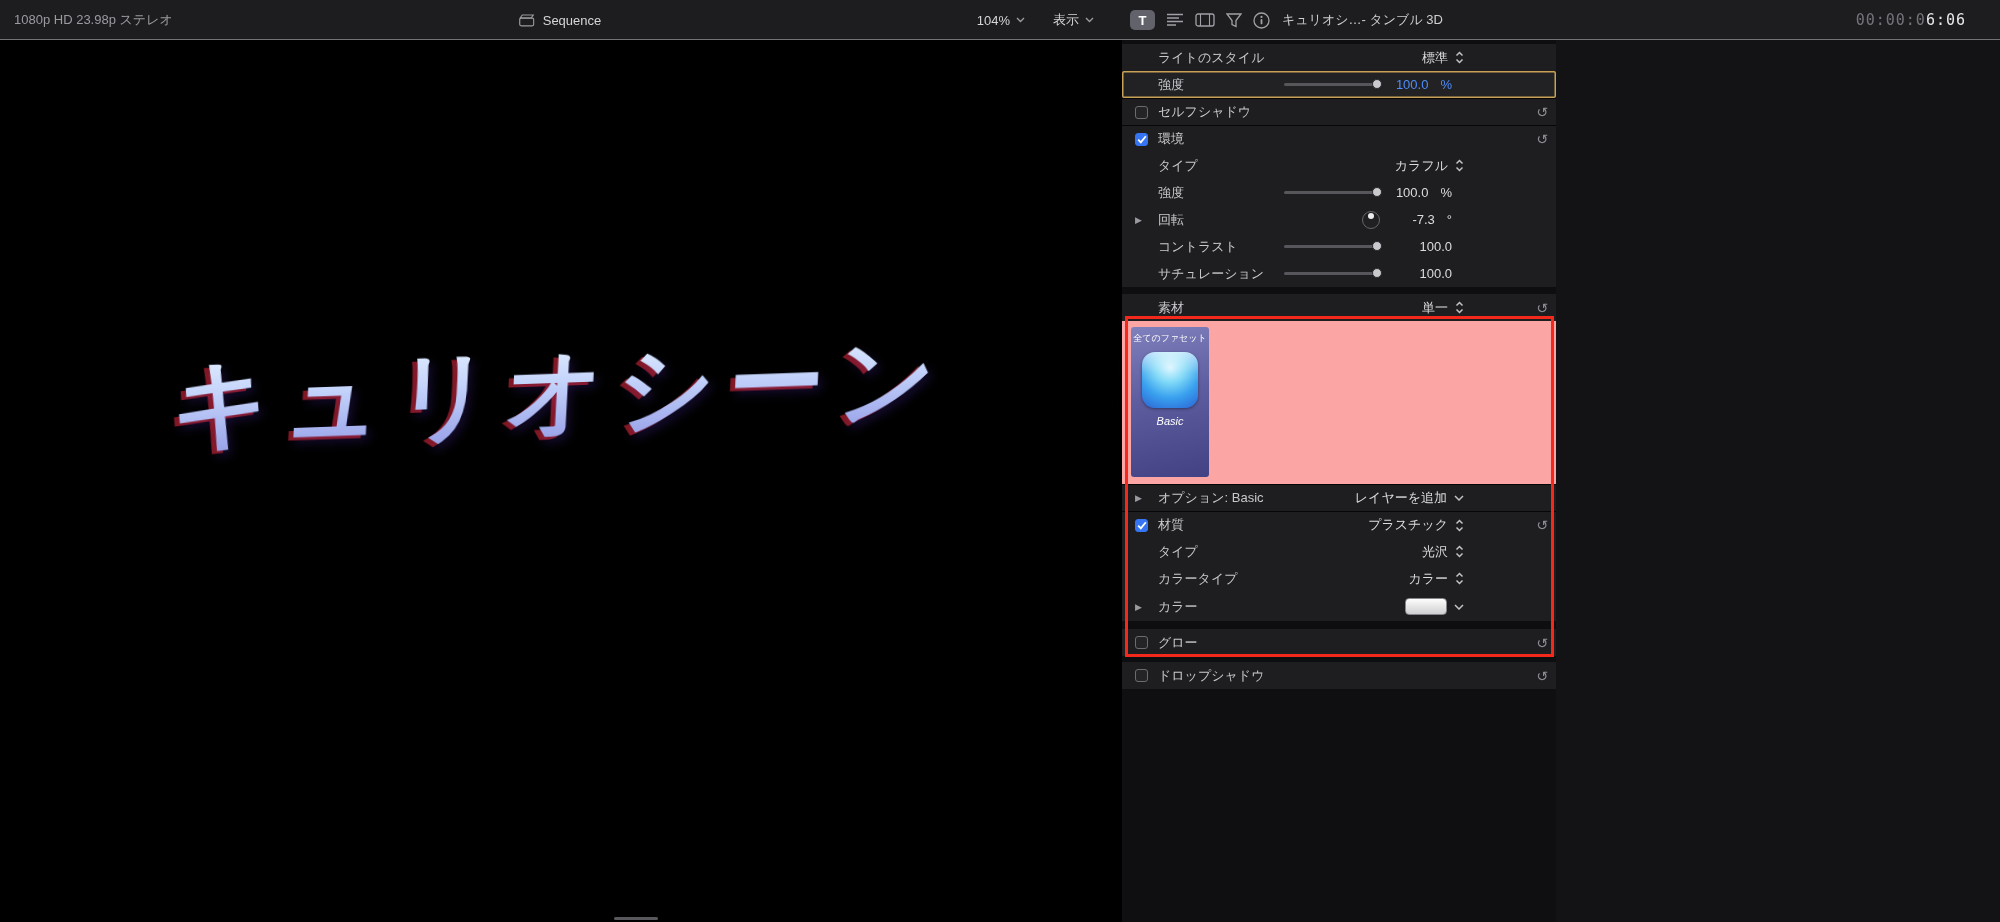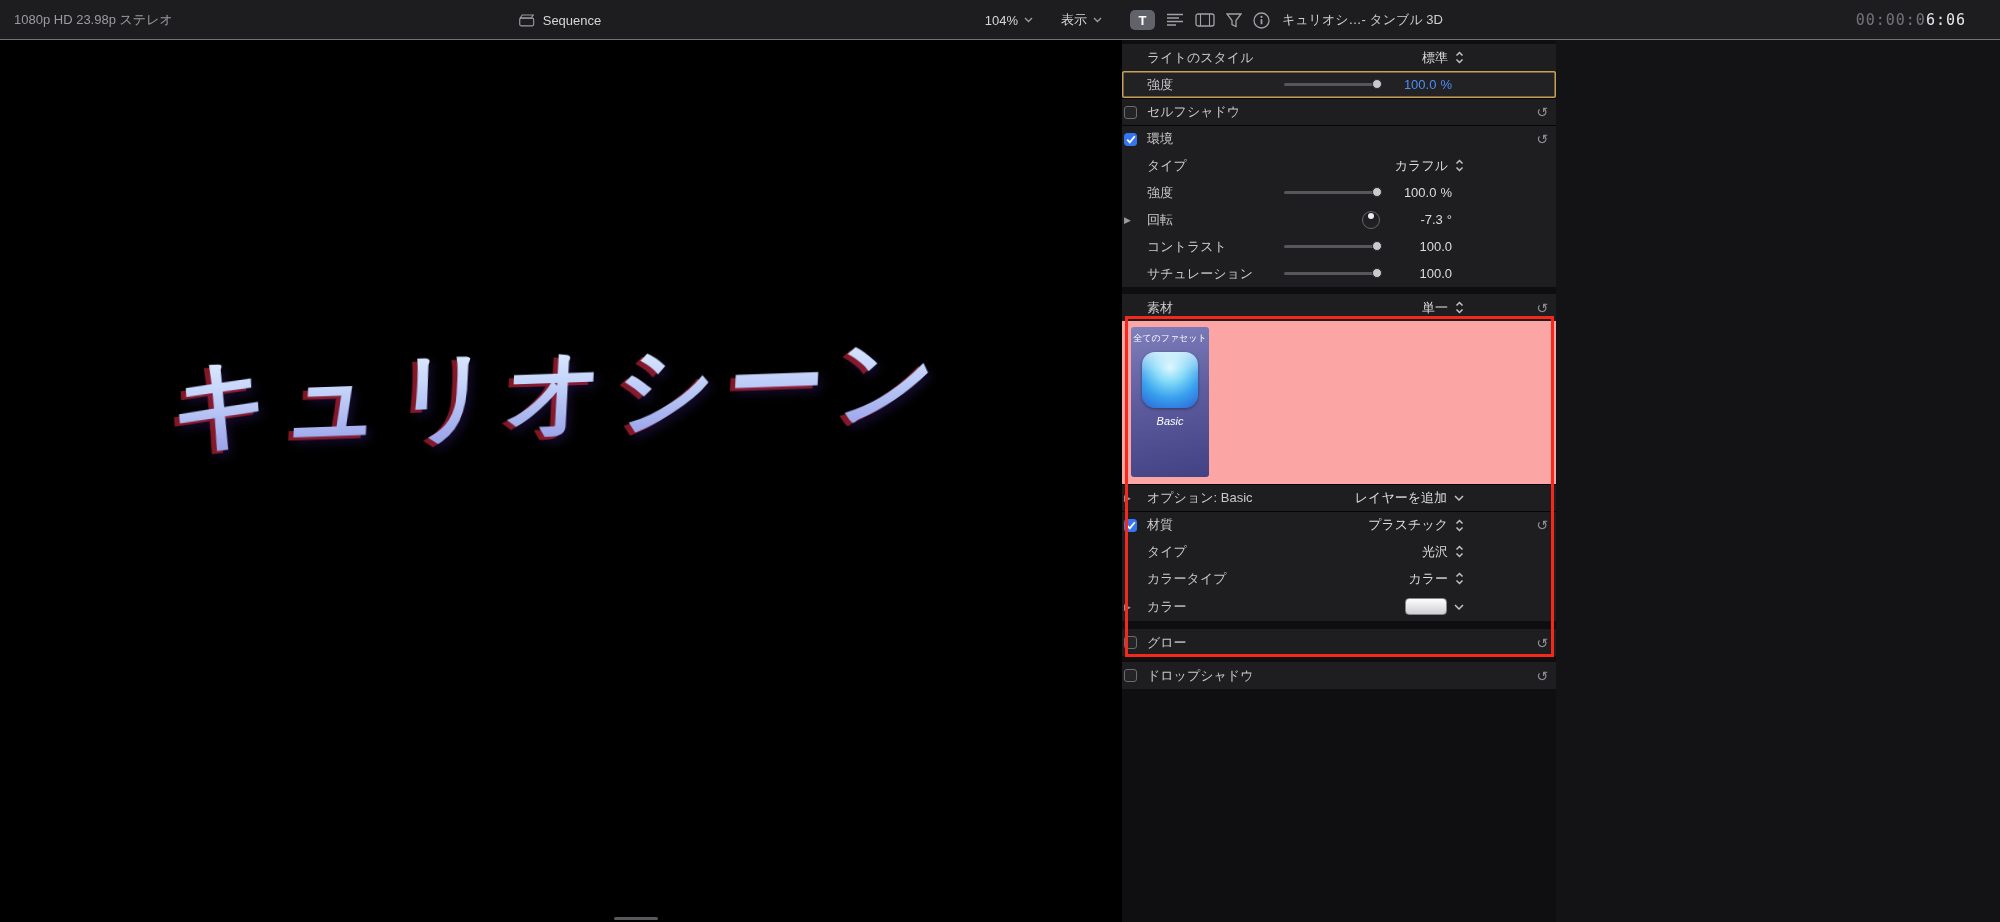--- a/index.html
+++ b/index.html
@@ -8,21 +8,21 @@
          font-family:"Liberation Sans","DejaVu Sans",sans-serif; }
   .app { position:absolute; inset:0; }
 
   
   .toolbar { position:absolute; top:0; left:0; width:2000px; height:40px;
              background:#1d1d1f; border-bottom:1px solid #737373; }
   .viewer-bar { position:absolute; left:0; top:0; width:1120px; height:40px; }
   .vb-left { position:absolute; left:14px; top:0; height:40px; display:flex; align-items:center; }
   .vb-center { position:absolute; left:50%; top:0; transform:translateX(-50%); height:40px;
                display:flex; align-items:center; gap:8px; }
-  .vb-right { position:absolute; right:18px; top:0; height:40px; display:flex; align-items:center; gap:28px; }
+  .vb-right { position:absolute; right:26px; top:0; height:40px; display:flex; align-items:center; gap:28px; }
   .tbdim { font-size:13px; color:#9a9aa0; white-space:nowrap; }
   .tblight { font-size:13px; color:#d6d6da; white-space:nowrap; }
   .popbtn { display:flex; align-items:center; gap:6px; cursor:default; }
 
   .insp-bar { position:absolute; left:1122px; top:0; width:434px; height:40px;
               display:flex; align-items:center; padding-left:8px; }
   .tabs { display:flex; align-items:center; gap:11px; }
   .tabbox { width:25px; height:20px; border-radius:5px; background:#62626b;
             display:flex; align-items:center; justify-content:center;
             font-weight:bold; font-size:13px; color:#fff; }
@@ -42,36 +42,36 @@
              -webkit-background-clip:text; background-clip:text; color:transparent;
              filter:drop-shadow(-5px 3px 0 rgba(255,45,70,.5)) drop-shadow(4px 5px 5px rgba(35,20,80,.55)); }
   .bottom-handle { position:absolute; left:614px; bottom:2px; width:44px; height:3px;
                    border-radius:2px; background:#57575c; }
 
   .vdivider { position:absolute; left:1120px; top:40px; width:2px; height:882px; background:#000; }
 
   
   .inspector { position:absolute; left:1122px; top:40px; width:434px; height:882px; background:#0f0f11; }
   .row { height:27px; display:flex; align-items:center; position:relative;
-         background:#1e1e20; padding:0 2px; }
+         background:#1e1e20; padding:0 13px; }
   .row-sm { height:25px; }
   .row-color { height:29px; }
   .bt { border-top:1px solid #060607; }
   .gap4 { height:4px; background:#0e0e10; } .gap6 { height:6px; background:#0e0e10; }
   .gap7 { height:7px; background:#0e0e10; } .gap8 { height:8px; background:#0e0e10; }
   .lead { width:23px; flex:0 0 23px; display:flex; align-items:center; }
   .lbl { font-size:13px; color:#c9c9cd; white-space:nowrap; }
   .sel { box-shadow:inset 0 0 0 1.5px #c7a256; border-radius:2px; background:#222225; }
 
   .cb { width:13px; height:13px; border-radius:3px; background:#242427; border:1px solid #6b6b71;
         display:flex; align-items:center; justify-content:center; }
   .cb.on { background:#3574f2; border-color:#3574f2; }
   .pop { position:absolute; right:92px; display:flex; align-items:center; gap:7px;justify-content:flex-end; }
   .popval { font-size:13px; color:#dcdcde; white-space:nowrap; }
-  .val { position:absolute; right:104px; display:flex; align-items:baseline; gap:4px;
+  .val { position:absolute; right:104px; display:flex; align-items:baseline; gap:12px;
          font-size:13px; color:#dcdcde;margin-left:36px; }
   .val.blue { color:#4e8df8; }
   .slider { position:absolute; right:178px; width:94px; height:3px; background:#56565b; border-radius:2px; }
   .sthumb { position:absolute; right:-4px; top:-4px; width:10px; height:10px; border-radius:50%;
             background:#c9c9ce; border:1px solid #2a2a2c; }
   .dial { position:absolute; right:176px; width:18px; height:18px; border-radius:50%;
           background:#202022; border:1px solid #64646b; }
   .dialdot { position:absolute; left:5px; top:1px; width:6px; height:6px; border-radius:50%; background:#ececf0; }
   .cbright { position:absolute; right:111px; }
   .reset { position:absolute; right:8px; top:50%; transform:translateY(-50%);

